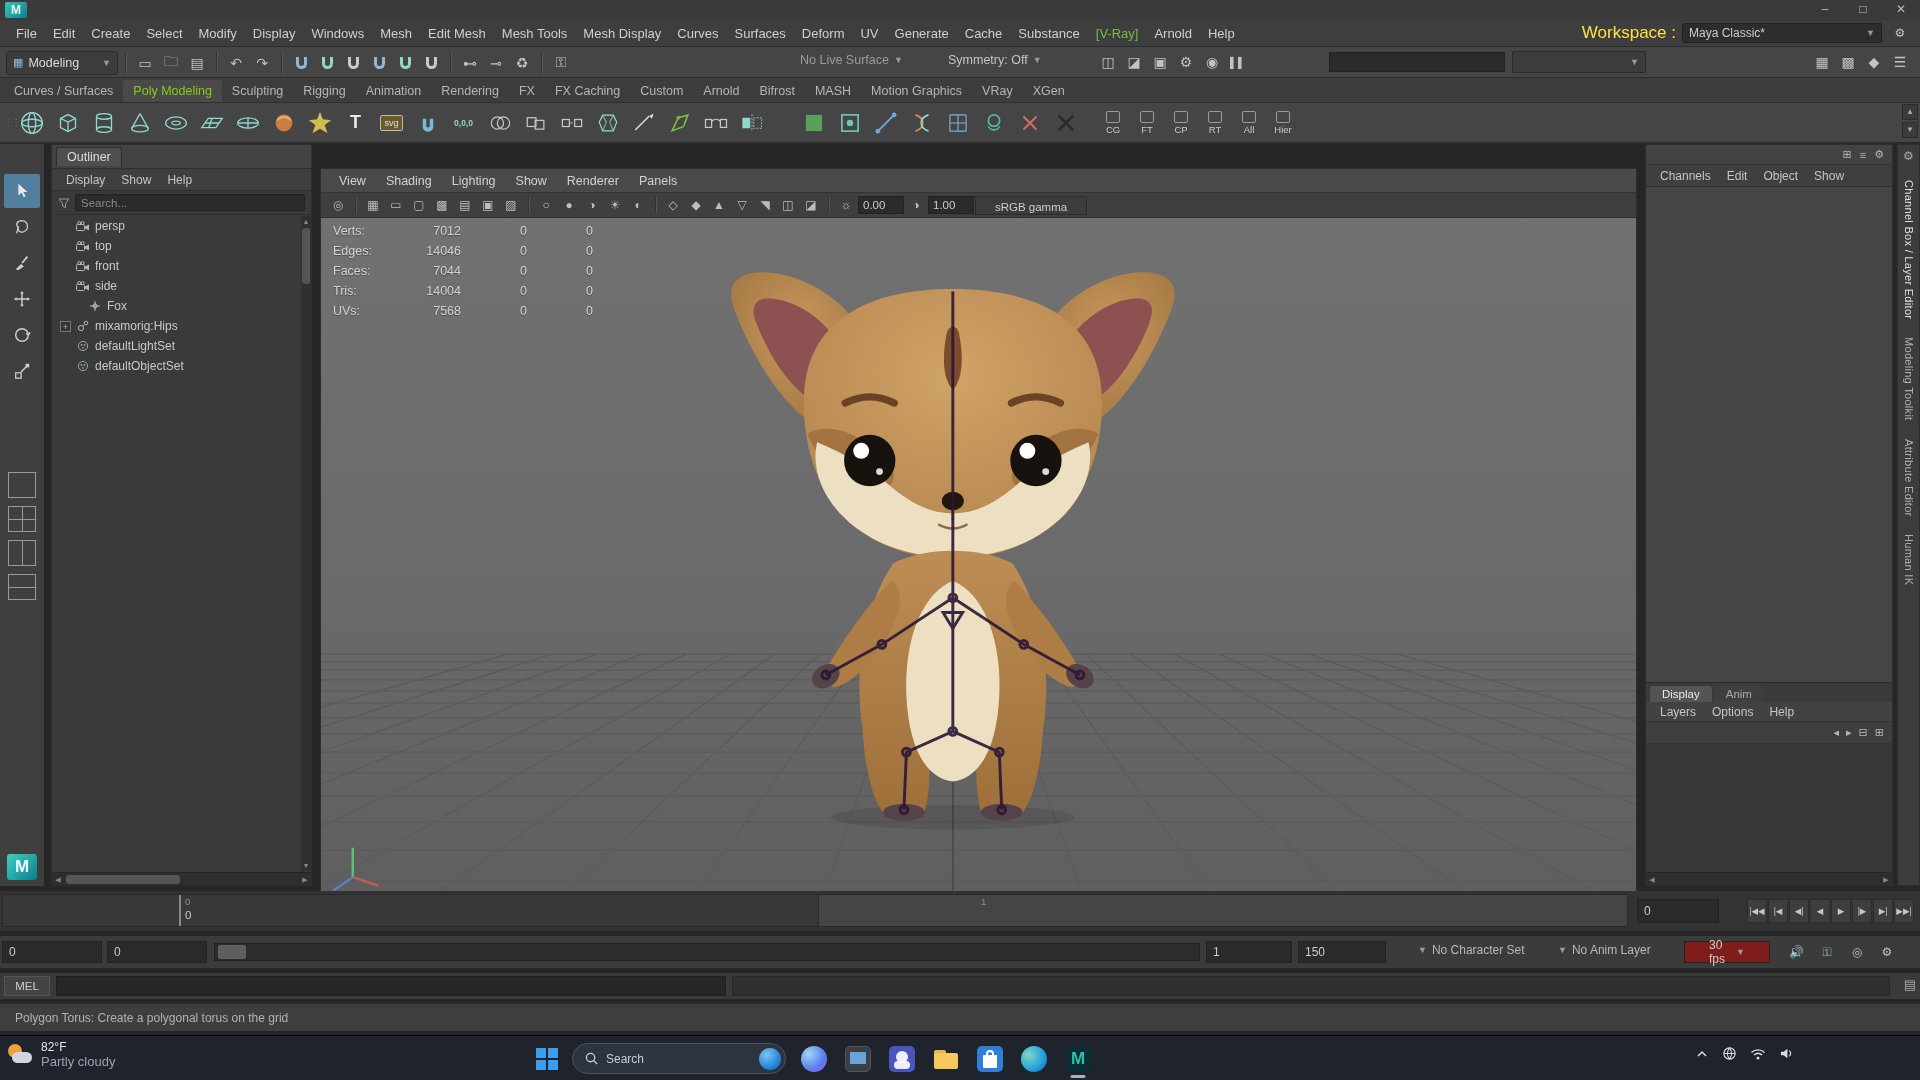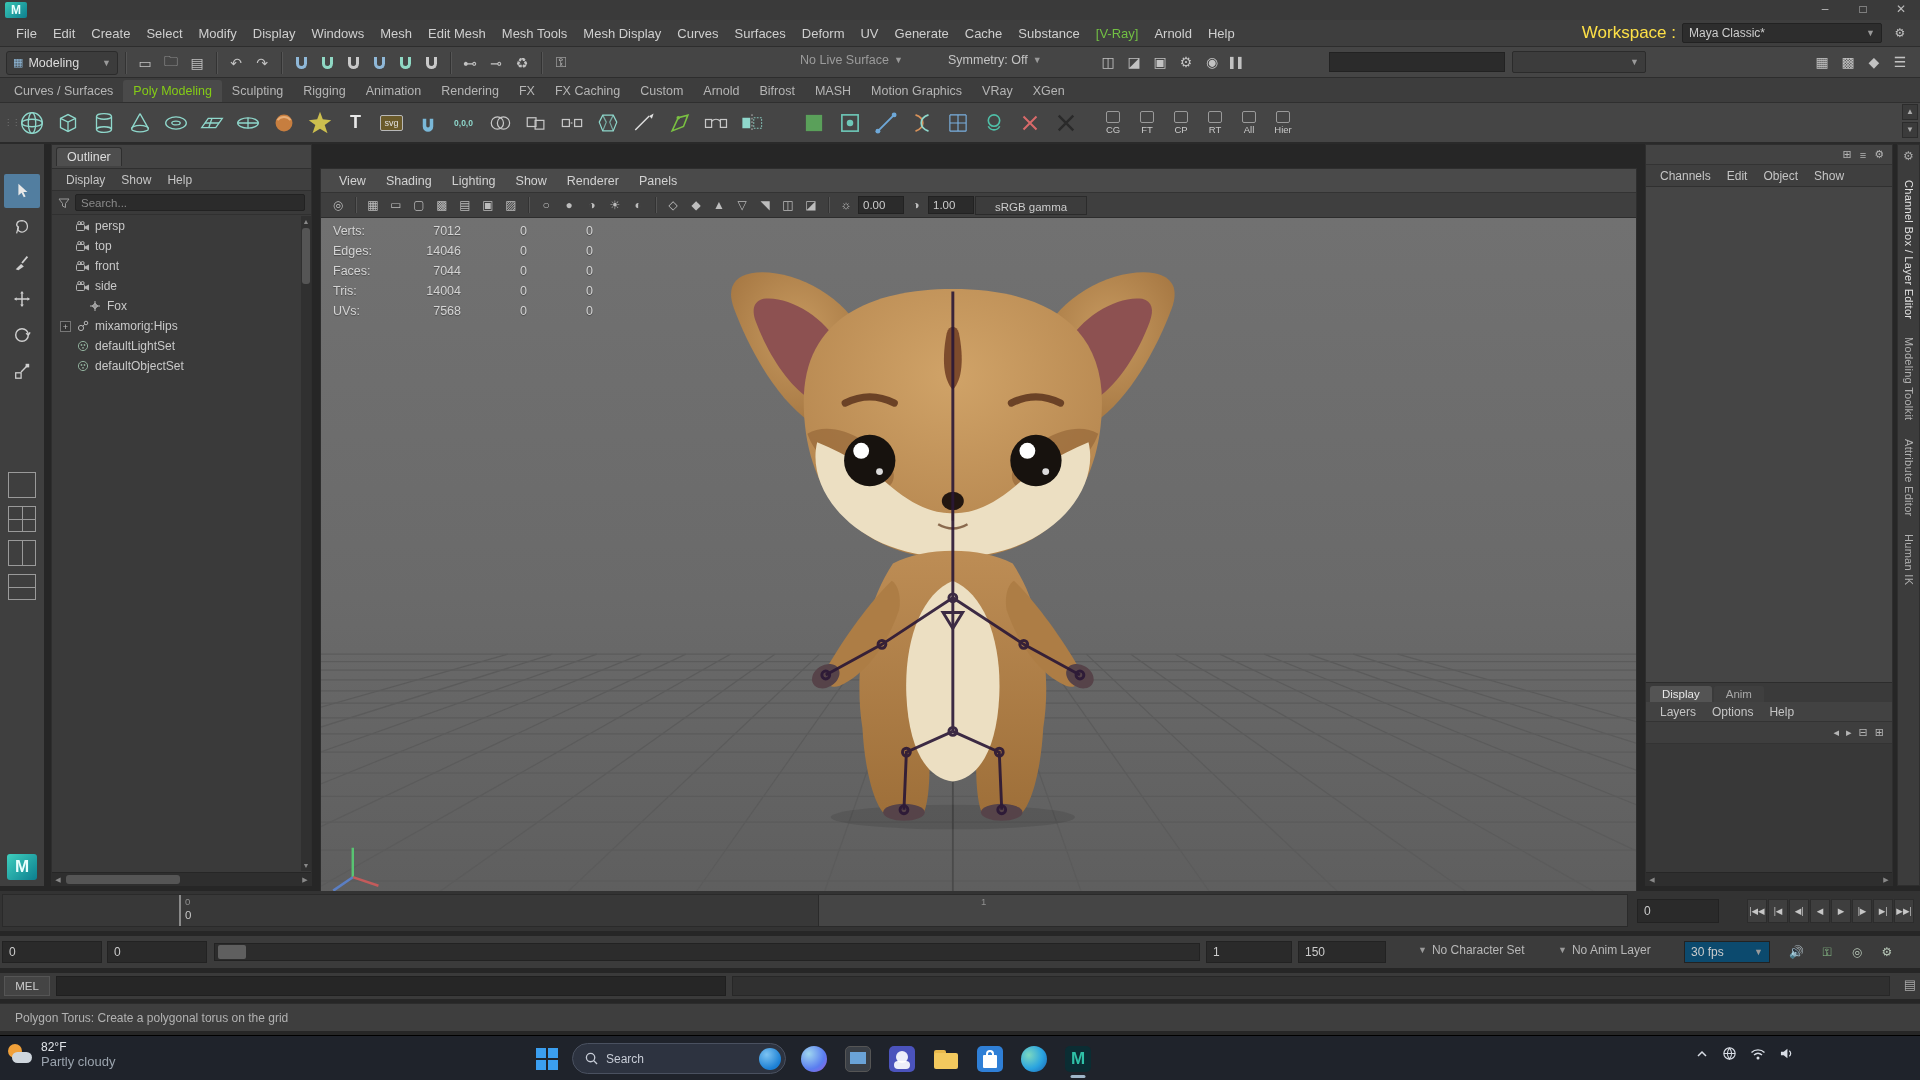--- a/index.html
+++ b/index.html
@@ -121,21 +121,21 @@
   .tl-tick { position:absolute; left:978px; top:1px; font-size:9.5px; color:#909090; }
   .tl-time { position:absolute; left:1637px; top:8px; width:82px; height:24px; background:#2a2a2a; border:1px solid #222; font-size:12px; color:#ccc; display:flex; align-items:center; padding:0 6px; }
   .transport { position:absolute; right:6px; top:8px; display:flex; gap:1px; }
   .tr-btn { width:20px; height:24px; background:#3e3e3e; border:1px solid #2c2c2c; color:#c6c6c6; font-size:8.5px; display:flex; align-items:center; justify-content:center; }
 
   .range-row { position:absolute; top:936px; left:0; right:0; height:32px; background:#3b3b3b; }
   .rg-field { position:absolute; top:5px; height:22px; background:#2a2a2a; border:1px solid #222; font-size:12px; color:#ccc; display:flex; align-items:center; padding:0 6px; }
   .rg-track { position:absolute; left:214px; top:7px; width:986px; height:18px; background:#2c2c2c; border:1px solid #222; }
   .rg-nub { position:absolute; left:3px; top:1px; width:28px; height:14px; background:#5f5f5f; border-radius:2px; }
   .rg-dd { position:absolute; top:7px; display:flex; align-items:center; gap:5px; font-size:12px; color:#b8b8b8; }
-  .fps-dd { position:absolute; left:1684px; top:5px; width:86px; height:22px; background:#0c4a6e; border:1px solid #222; font-size:12px; color:#ccc; display:flex; align-items:center; padding:0 6px; }
+  .fps-dd { position:absolute; left:1684px; top:5px; width:86px; height:22px; background:#7f1d1d; border:1px solid #222; font-size:12px; color:#ccc; display:flex; align-items:center; padding:0 24px; }
   .rg-ico { position:absolute; top:6px; width:22px; height:20px; display:flex; align-items:center; justify-content:center; font-size:12px; color:#b8c8b8; }
 
   
   .mel-row { position:absolute; top:973px; left:0; right:0; height:26px; background:#3a3a3a; }
   .mel-btn { position:absolute; left:4px; top:3px; width:46px; height:20px; background:#444; border:1px solid #555; font-size:11.5px; color:#ccc; text-align:center; line-height:18px; }
   .mel-input { position:absolute; left:56px; top:3px; width:670px; height:20px; background:#262626; border:1px solid #1f1f1f; }
   .mel-out { position:absolute; left:732px; right:30px; top:3px; height:20px; background:#303030; border:1px solid #272727; }
   .mel-ico { position:absolute; right:4px; top:4px; font-size:13px; color:#aaa; }
   .help-row { position:absolute; top:1003px; left:0; right:0; height:28px; background:#3e3e3e; border-top:1px solid #2c2c2c; }
   .help-text { position:absolute; left:15px; top:0; line-height:28px; font-size:12px; color:#b2b2b2; }

